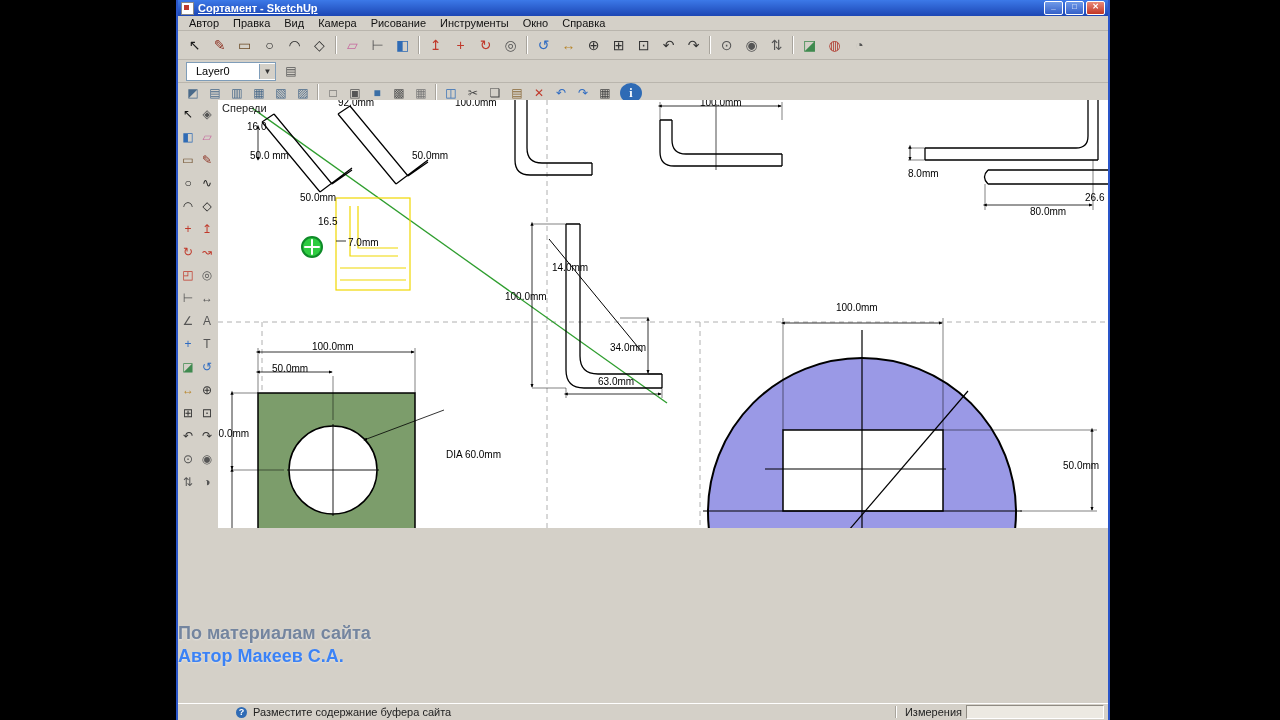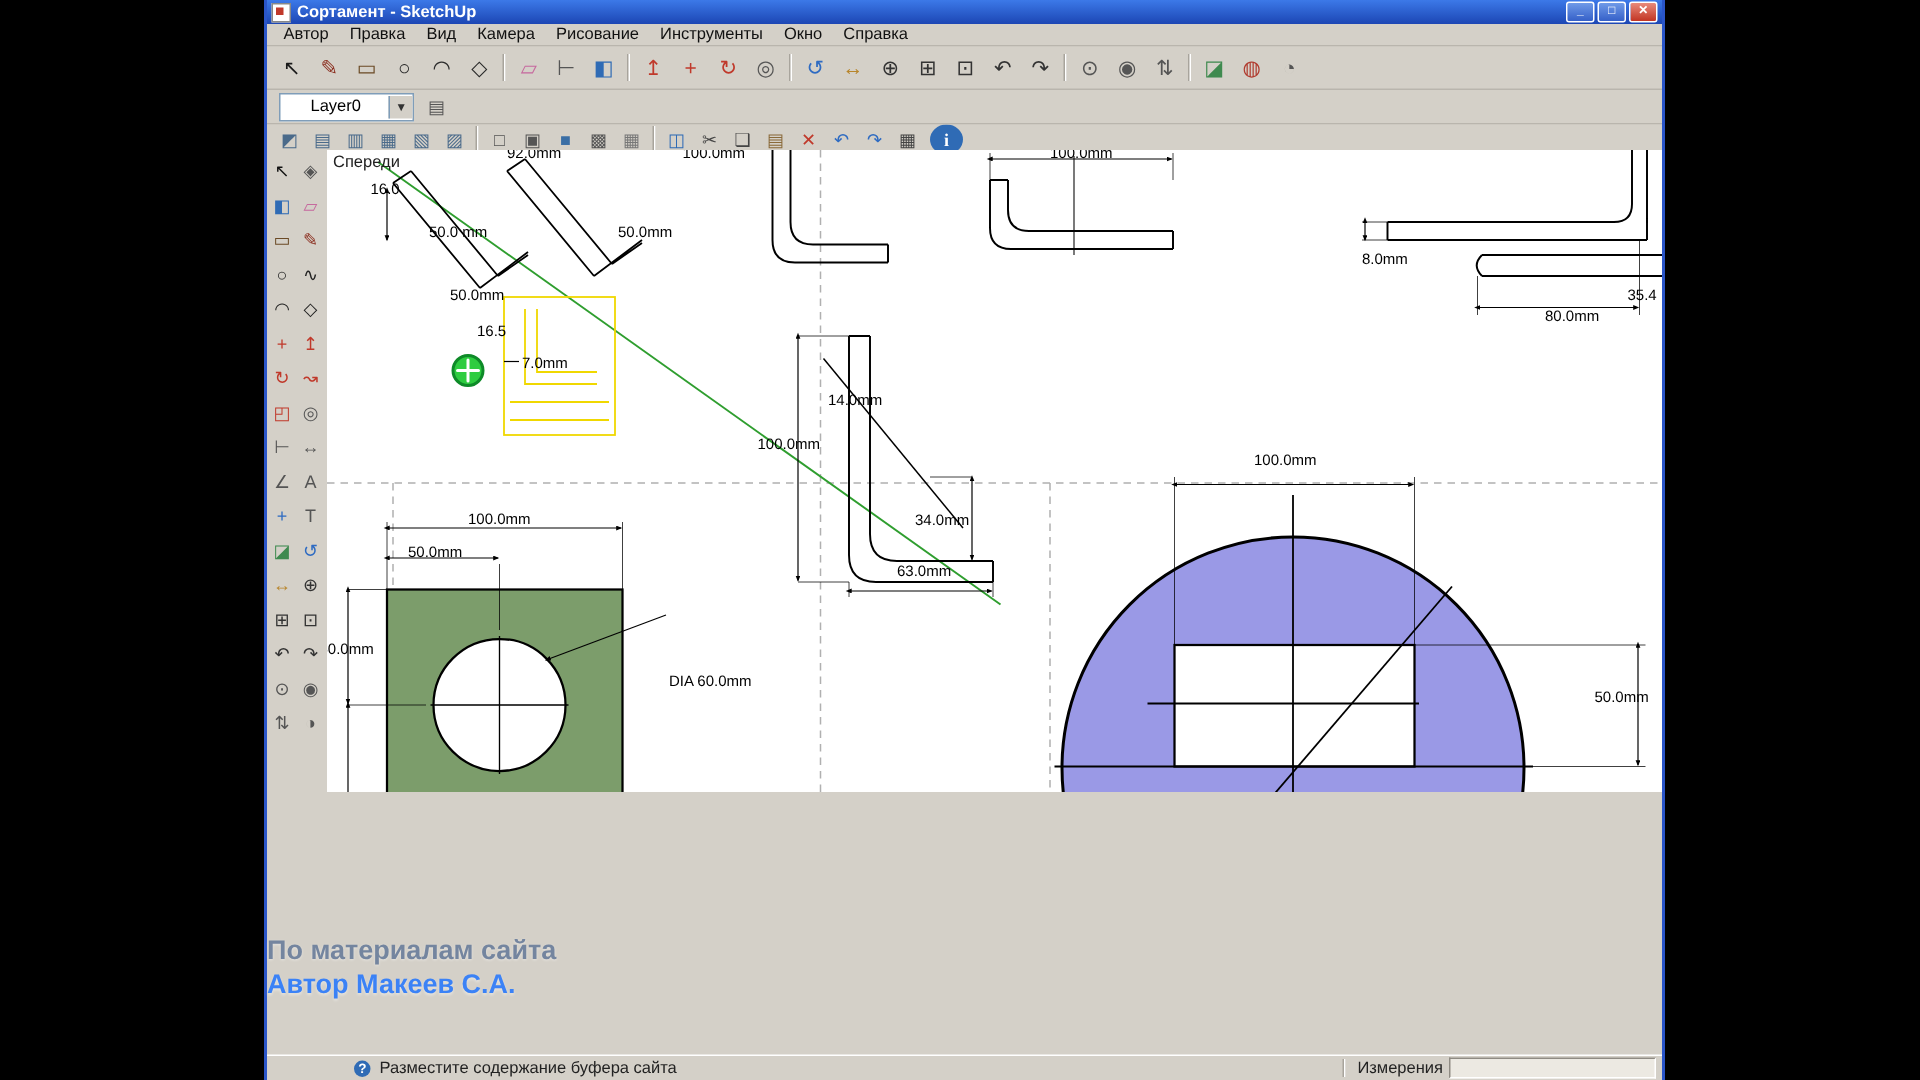--- a/index.html
+++ b/index.html
@@ -6,21 +6,21 @@
   #stage{position:relative;width:1280px;height:720px;background:#000;overflow:hidden;
          font-family:"Liberation Sans",sans-serif;}
   
   #app{position:absolute;left:176px;top:0;width:934px;height:720px;background:#d4d0c8;
        border-left:2px solid #2a55c8;border-right:2px solid #2a55c8;box-sizing:border-box;}
   #titlebar{height:16px;background:linear-gradient(#3c79e8,#1c46b4);display:flex;align-items:center;
             padding:0 3px;color:#fff;font-size:11px;font-weight:bold;}
   #title-icon{width:11px;height:11px;background:#fff;border:1px solid #888;margin-right:4px;
               position:relative;flex:0 0 auto;}
   #title-icon::after{content:"";position:absolute;left:2px;top:2px;width:5px;height:5px;background:#c0392b;}
-  #title-text{flex:1;white-space:nowrap;overflow:hidden;}
+  #title-text{flex:1;white-space:nowrap;overflow:hidden;text-decoration:underline;}
   .tb-ctl{width:17px;height:12px;margin-left:2px;border:1px solid #fff;font-size:8px;line-height:10px;
           text-align:center;color:#fff;background:linear-gradient(#6f9ae8,#3560c8);border-radius:2px;}
   .tb-ctl.close{background:linear-gradient(#e88a7a,#c23524);}
   
   #menubar{height:14px;display:flex;align-items:center;padding-left:4px;font-size:11px;color:#111;
            border-bottom:1px solid #b9b5ad;}
   .menu-item{padding:0 7px;white-space:nowrap;}
   
   .toolbar{display:flex;align-items:center;padding-left:4px;border-bottom:1px solid #b9b5ad;
            background:#d4d0c8;}
@@ -28,21 +28,21 @@
   #toolbar-layers{height:22px;}
   #toolbar-views{height:20px;}
   .tb-btn{display:inline-flex;width:23px;height:23px;align-items:center;justify-content:center;
           font-size:14px;line-height:1;border:1px solid transparent;border-radius:2px;}
   #toolbar-layers .tb-btn,#toolbar-views .tb-btn{width:20px;height:18px;font-size:12px;}
   .tb-sep{width:1px;height:18px;background:#a8a49c;border-right:1px solid #fff;margin:0 3px;}
   .tb-btn.info-special{background:#2f6bb5;color:#fff !important;border-radius:50%;width:15px;height:15px;
           font-size:10px;font-weight:bold;font-family:"Liberation Serif",serif;margin:0 4px;}
   #layer-combo{display:flex;align-items:center;width:88px;height:17px;background:#fff;
                border:1px solid #7f9db9;margin:0 4px;font-size:11px;}
-  #layer-combo .val{flex:1;padding-left:20px;}
+  #layer-combo .val{flex:1;padding-left:9px;}
   #layer-combo .arrow{width:15px;height:15px;background:#d4d0c8;border-left:1px solid #7f9db9;
                font-size:8px;text-align:center;line-height:15px;color:#333;}
   
   #palette{position:absolute;left:0;top:100px;width:40px;height:394px;background:#d4d0c8;
            border-right:1px solid #a8a49c;display:grid;grid-template-columns:19px 19px;
            align-content:start;padding-top:2px;}
   #palette .tb-btn{width:18px;height:21px;font-size:12px;}
   
   #canvas{position:absolute;left:40px;top:100px;width:890px;height:428px;background:#fff;overflow:hidden;}
   #view-label{position:absolute;left:4px;top:2px;font-size:11px;color:#222;}
@@ -284,31 +284,31 @@
 
         <g>
           <circle cx="312" cy="247" r="10" style="fill:var(--cursor-green)" stroke="#0e8a28" stroke-width="2"></circle>
           <path d="M312,240 V254 M305,247 H319" stroke="#fff" stroke-width="2" stroke-linecap="round" fill="none"></path>
         </g>
       </svg>
 
       <div id="view-label">Спереди</div>
       <div id="dim-layer">
           <div class="dim" style="left: 29px; top: 21px;">16.0</div>
-          <div class="dim" style="left: 32px; top: 50px; margin-left: 36px;">50.0 mm</div>
+          <div class="dim" style="left: 32px; top: 50px;">50.0 mm</div>
           <div class="dim" style="left: 120px; top: -3px;">92.0mm</div>
           <div class="dim" style="left: 237px; top: -3px;">100.0mm</div>
           <div class="dim" style="left: 82px; top: 92px;">50.0mm</div>
           <div class="dim" style="left: 194px; top: 50px;">50.0mm</div>
           <div class="dim" style="left: 100px; top: 116px;">16.5</div>
           <div class="dim" style="left: 130px; top: 137px;">7.0mm</div>
           <div class="dim" style="left: 482px; top: -3px;">100.0mm</div>
           <div class="dim" style="left: 690px; top: 68px;">8.0mm</div>
           <div class="dim" style="left: 812px; top: 106px;">80.0mm</div>
-          <div class="dim" style="left: 867px; top: 92px;">35.4</div>
+          <div class="dim" style="left: 867px; top: 92px;">26.6</div>
           <div class="dim" style="left: 287px; top: 191px;">100.0mm</div>
           <div class="dim" style="left: 334px; top: 162px;">14.0mm</div>
           <div class="dim" style="left: 392px; top: 242px;">34.0mm</div>
           <div class="dim" style="left: 380px; top: 276px;">63.0mm</div>
           <div class="dim" style="left: 94px; top: 241px;">100.0mm</div>
           <div class="dim" style="left: 54px; top: 263px;">50.0mm</div>
           <div class="dim" style="left: 228px; top: 305px; margin-top: 44px;">DIA 60.0mm</div>
           <div class="dim" style="left: -5px; top: 328px;">50.0mm</div>
           <div class="dim" style="left: -2px; top: 525px;">80.0mm</div>
           <div class="dim" style="left: 210px; top: 571px;">35.0mm</div>

